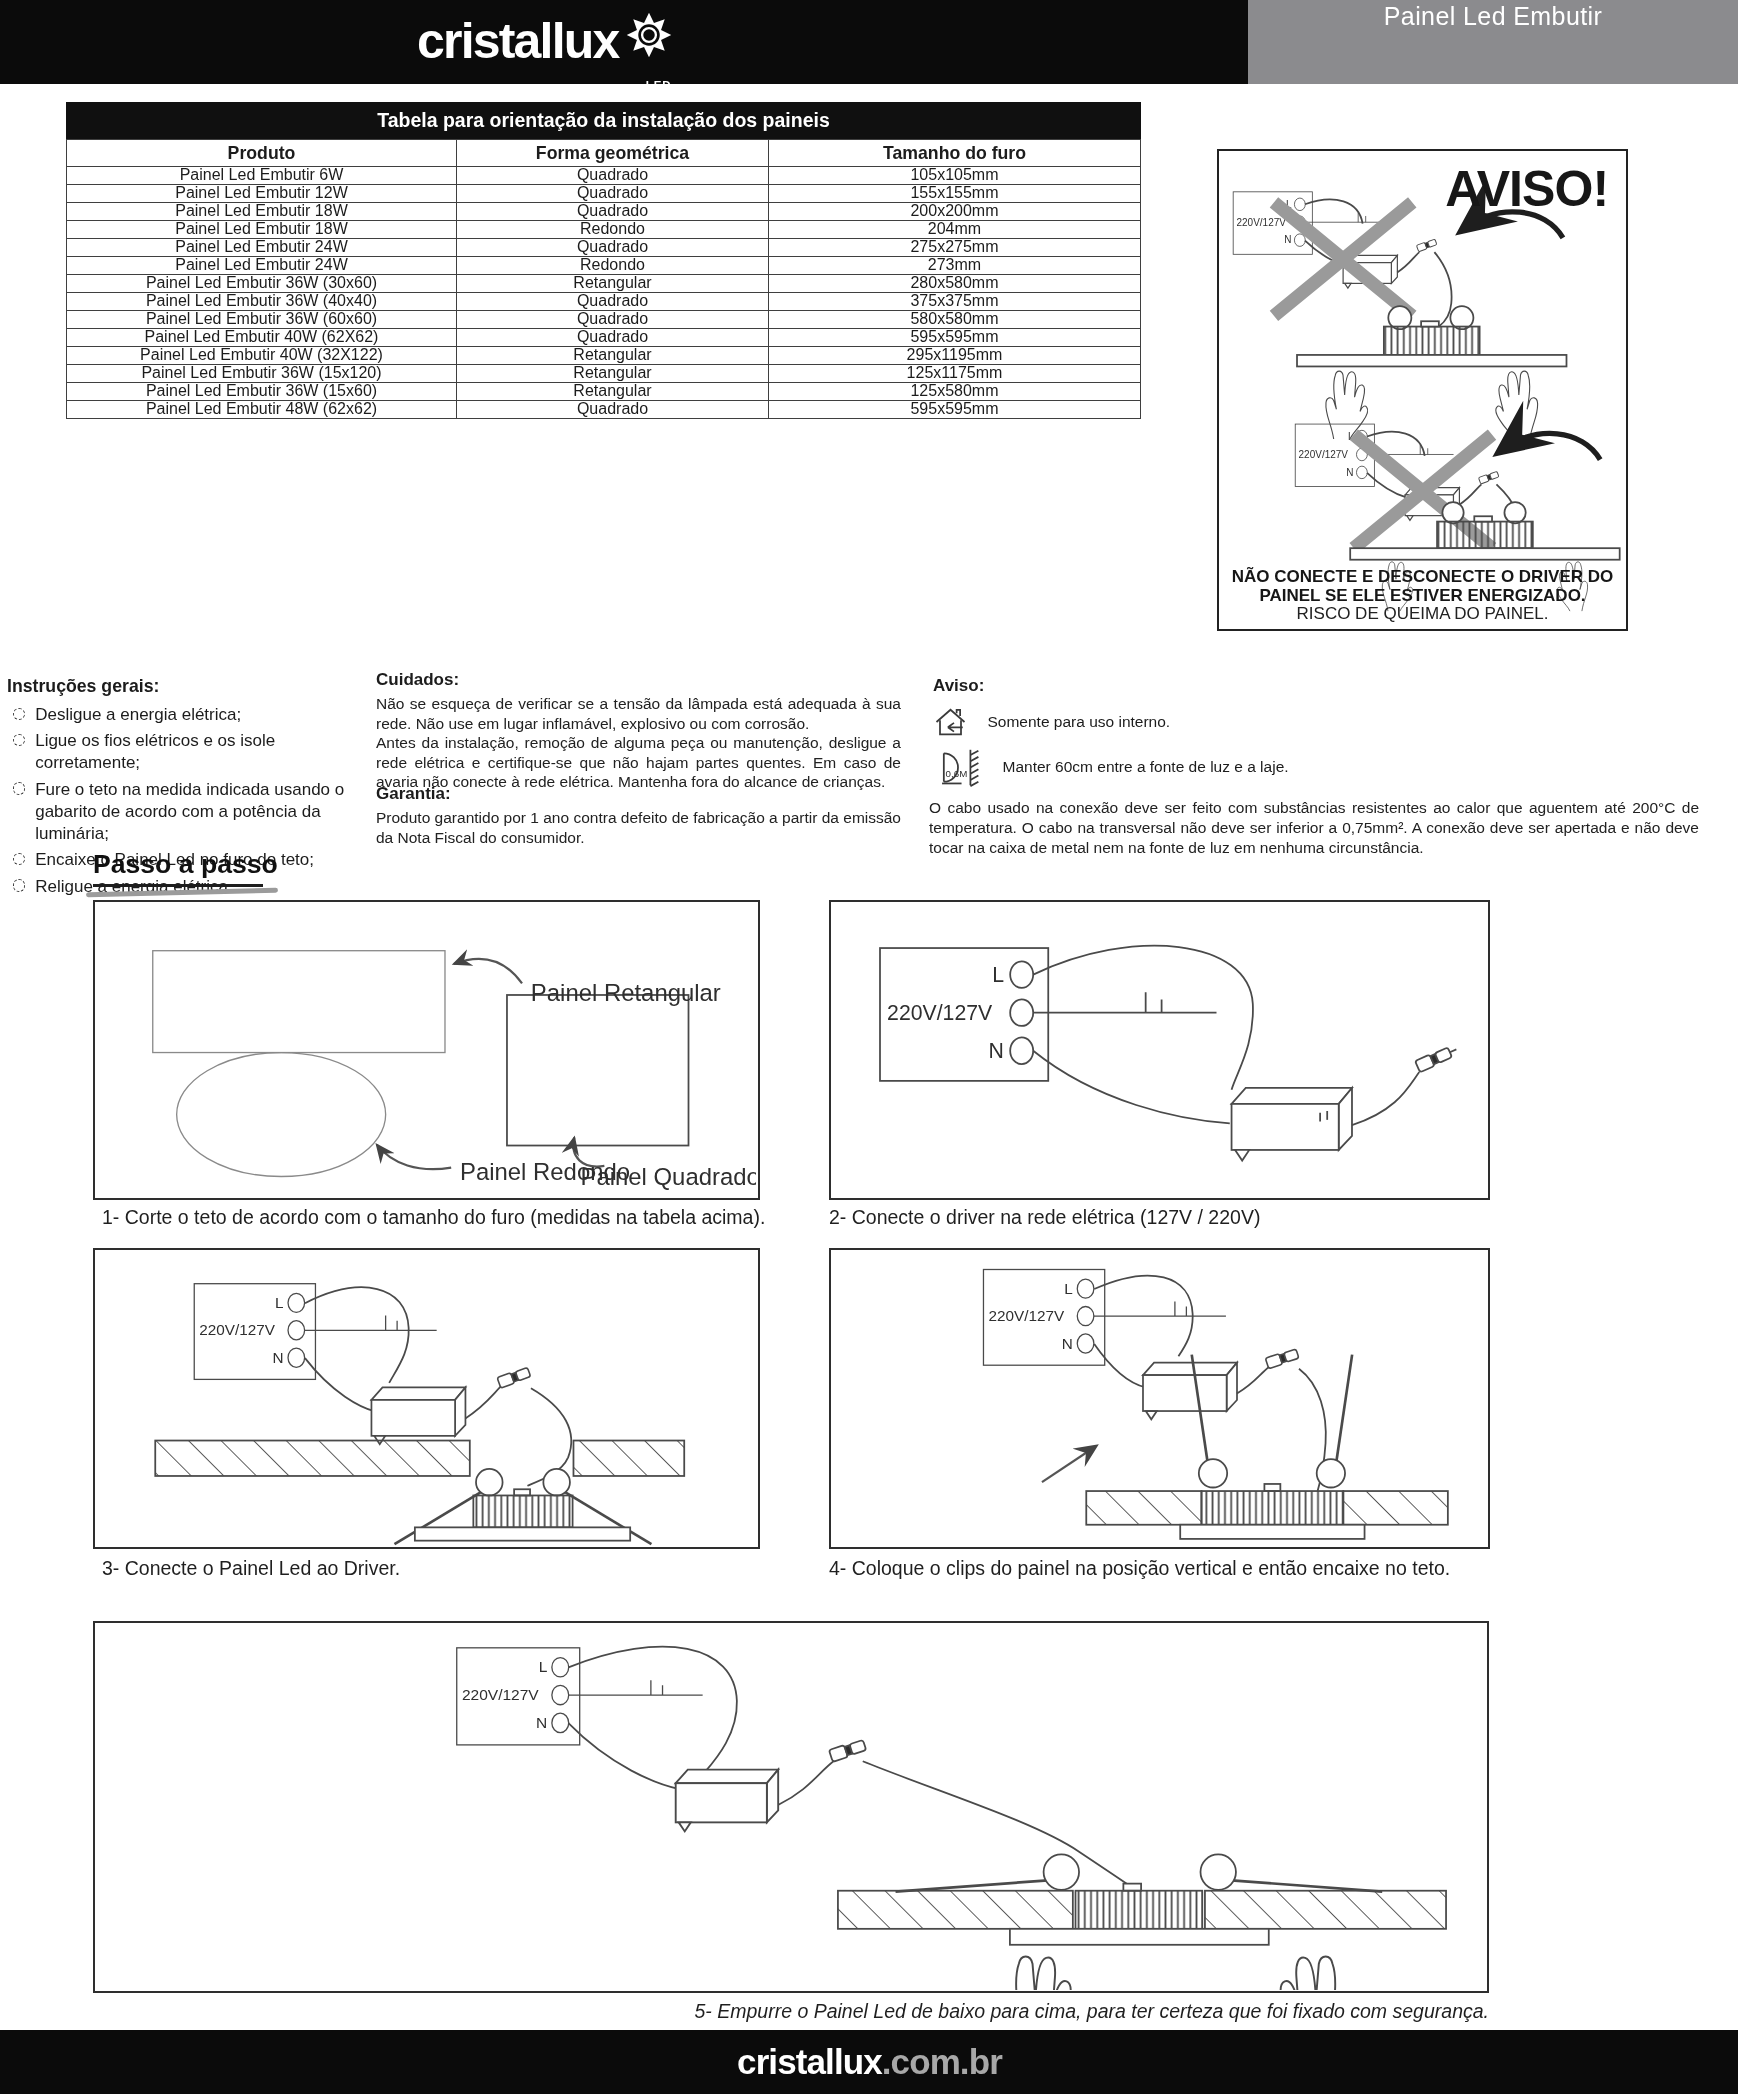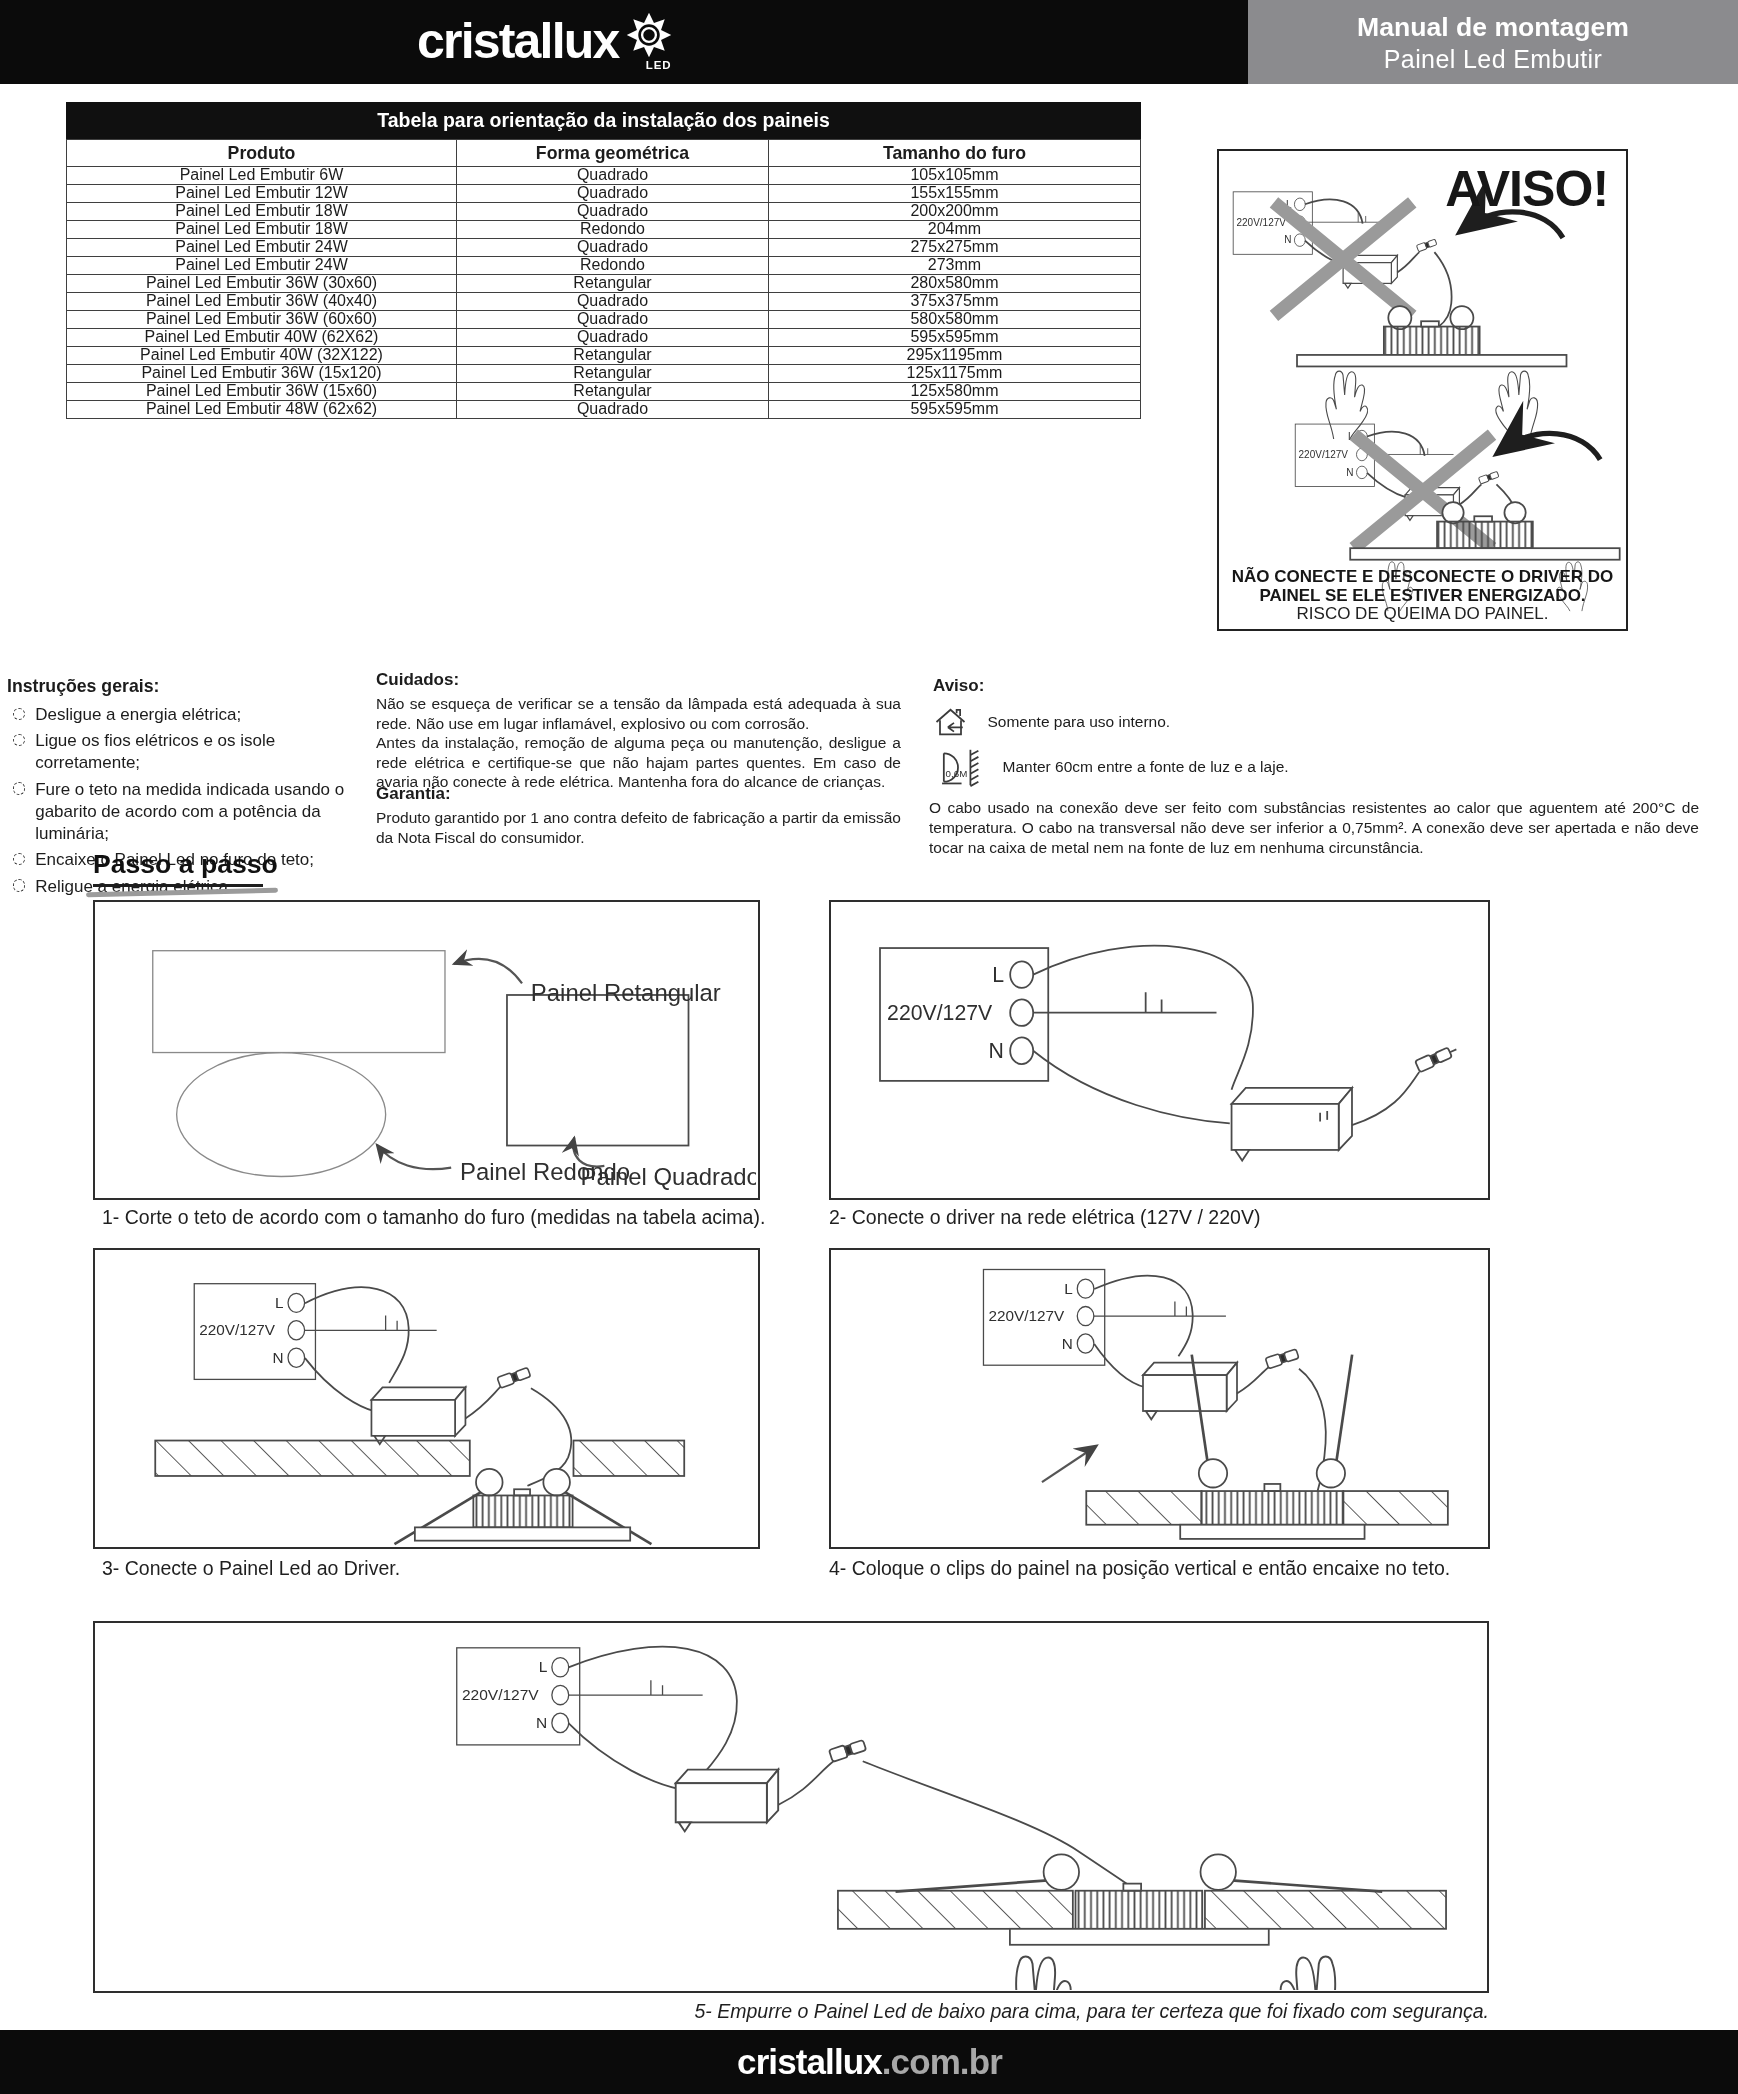--- a/index.html
+++ b/index.html
@@ -4,21 +4,21 @@
 <style>
   html,body{margin:0;padding:0;background:#fff;}
   .page{position:relative;width:1739px;height:2094px;background:#fff;overflow:hidden;
         font-family:"Liberation Sans",sans-serif;color:#1c1c1c;}
   .abs{position:absolute;}
 
   
   .header-bar{left:0;top:0;width:1739px;height:84px;background:#0b0b0b;}
   .logo{left:417px;top:12.4px;display:flex;align-items:flex-start;}
   .logo-text{color:#fff;font-weight:bold;font-size:50px;line-height:59px;letter-spacing:-1.8px;}
-  .logo-mark{margin-left:7px;display:flex;flex-direction:column;align-items:flex-end;}
+  .logo-mark{margin-left:7px;display:flex;flex-direction:column;align-items:flex-end;gap:20px;}
   .logo-sub{color:#fff;font-weight:bold;font-size:11.5px;letter-spacing:0.9px;margin-top:0.9px;}
   .badge{left:1248px;top:0;width:490px;height:84px;background:#8b8b8e;color:#fff;text-align:center;}
   .badge-l1{font-weight:bold;font-size:26.6px;margin-top:11.5px;}
   .badge-l2{font-size:25px;margin-top:2px;letter-spacing:0.4px;}
 
   
   .tbl{left:66px;top:102px;width:1075px;}
   .tbl-title{height:37px;background:#101010;color:#fff;font-weight:bold;font-size:19.5px;
              display:flex;align-items:center;justify-content:center;}
   table.grid{width:100%;border-collapse:collapse;table-layout:fixed;}
@@ -82,21 +82,20 @@
     <span class="logo-mark">
       <svg width="46" height="46" viewBox="0 0 60 60">
         <polygon fill="#ffffff" points="30,1 36.5,14.3 50.5,9.5 45.7,23.5 59,30 45.7,36.5 50.5,50.5 36.5,45.7 30,59 23.5,45.7 9.5,50.5 14.3,36.5 1,30 14.3,23.5 9.5,9.5 23.5,14.3"></polygon>
         <circle cx="30" cy="30" r="14" fill="#0b0b0b"></circle>
         <circle cx="30" cy="30" r="9" fill="none" stroke="#ffffff" stroke-width="3"></circle>
       </svg>
       <span class="logo-sub">LED</span>
     </span>
   </div>
   <div class="abs badge">
-    <div class="badge-l1">Manual de montagem</div>
     <div class="badge-l2">Painel Led Embutir</div>
   </div>
 
   <div class="abs tbl">
     <div class="tbl-title">Tabela para orientação da instalação dos paineis</div>
     <table class="grid">
       <colgroup>
           <col style="width:390px">
           <col style="width:312px">
           <col style="width:372px">

